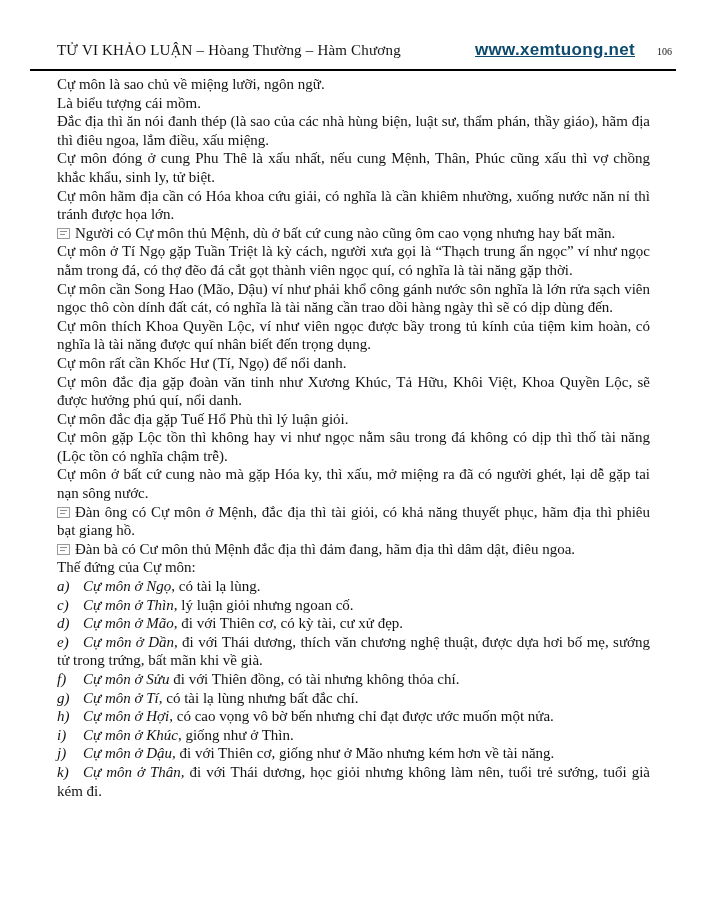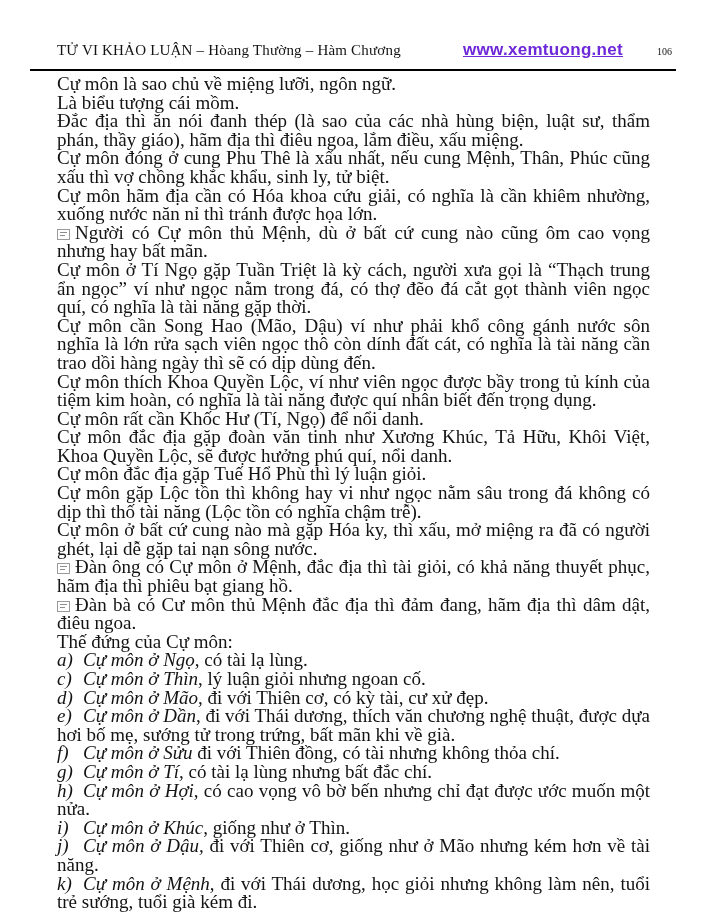--- a/index.html
+++ b/index.html
@@ -7,21 +7,20 @@
     width:705px;height:913px;overflow:hidden;
     font-family:"Liberation Serif", serif;
     color:#131313;
     position:relative;
   }
   .header{
     padding:40px 33px 0 57px;
     display:flex;
     align-items:baseline;
     font-size:15px;
-    gap:12px;
   }
   .header-title{
     flex:1;
     white-space:nowrap;
     letter-spacing:0.2px;
   }
   .header-site{
     font-family:"Liberation Sans", sans-serif;
     font-weight:bold;
     font-size:17px;
@@ -31,21 +30,21 @@
     cursor:pointer;
   }
   .header-page{font-size:10px;}
   .rule{
     border:none;
     border-top:2px solid #000;
     margin:9px 29px 0 30px;
   }
   .content{
     padding:4px 55px 0 57px;
-    font-size:19px;
+    font-size:15px;
     line-height:18.6px;
     text-align:justify;
   }
   .content p{margin:0;padding:0;}
   .note-icon{
     display:inline-block;
     width:13px;height:11px;
     border:1px solid #9a9a9a;
     box-sizing:border-box;
     margin-right:5px;
@@ -61,21 +60,21 @@
     display:inline-block;
     width:26px;
   }
   .list p .it{font-style:italic;}
 </style>
 </head>
 <body>
 
 <div class="header">
   <span class="header-title">TỬ VI KHẢO LUẬN – Hòang Thường – Hàm Chương</span>
-  <span class="header-site" style="color: #6d28d9;">www.xemtuong.net</span>
+  <span class="header-site" style="color: #0c4a6e;">www.xemtuong.net</span>
   <span class="header-page">106</span>
 </div>
 
 <hr class="rule">
 
 <div class="content">
   <div>
       <p>Cự môn là sao chủ về miệng lưỡi, ngôn ngữ.</p>
       <p>Là biểu tượng cái mồm.</p>
       <p>Đắc địa thì ăn nói đanh thép (là sao của các nhà hùng biện, luật sư, thẩm phán, thầy giáo), hãm địa thì điêu ngoa, lắm điều, xấu miệng.</p>
@@ -97,15 +96,15 @@
   <div class="list">
       <p><span class="lab">a)</span><span class="it">Cự môn ở Ngọ</span>, có tài lạ lùng.</p>
       <p><span class="lab">c)</span><span class="it">Cự môn ở Thìn</span>, lý luận giỏi nhưng ngoan cố.</p>
       <p><span class="lab">d)</span><span class="it">Cự môn ở Mão</span>, đi với Thiên cơ, có kỳ tài, cư xử đẹp.</p>
       <p><span class="lab">e)</span><span class="it">Cự môn ở Dần</span>, đi với Thái dương, thích văn chương nghệ thuật, được dựa hơi bố mẹ, sướng tử trong trứng, bất mãn khi về già.</p>
       <p><span class="lab">f)</span><span class="it">Cự môn ở Sửu</span> đi với Thiên đồng, có tài nhưng không thỏa chí.</p>
       <p><span class="lab">g)</span><span class="it">Cự môn ở Tí,</span> có tài lạ lùng nhưng bất đắc chí.</p>
       <p><span class="lab">h)</span><span class="it">Cự môn ở Hợi</span>, có cao vọng vô bờ bến nhưng chỉ đạt được ước muốn một nửa.</p>
       <p><span class="lab">i)</span><span class="it">Cự môn ở Khúc</span>, giống như ở Thìn.</p>
       <p><span class="lab">j)</span><span class="it">Cự môn ở Dậu,</span> đi với Thiên cơ, giống như ở Mão nhưng kém hơn về tài năng.</p>
-      <p><span class="lab">k)</span><span class="it">Cự môn ở Mệnh,</span> đi với Thái dương, học giỏi nhưng không làm nên, tuổi trẻ sướng, tuổi già kém đi.</p>
+      <p><span class="lab">k)</span><span class="it">Cự môn ở Thân,</span> đi với Thái dương, học giỏi nhưng không làm nên, tuổi trẻ sướng, tuổi già kém đi.</p>
     </div>
 </div>
 
 </body></html>

